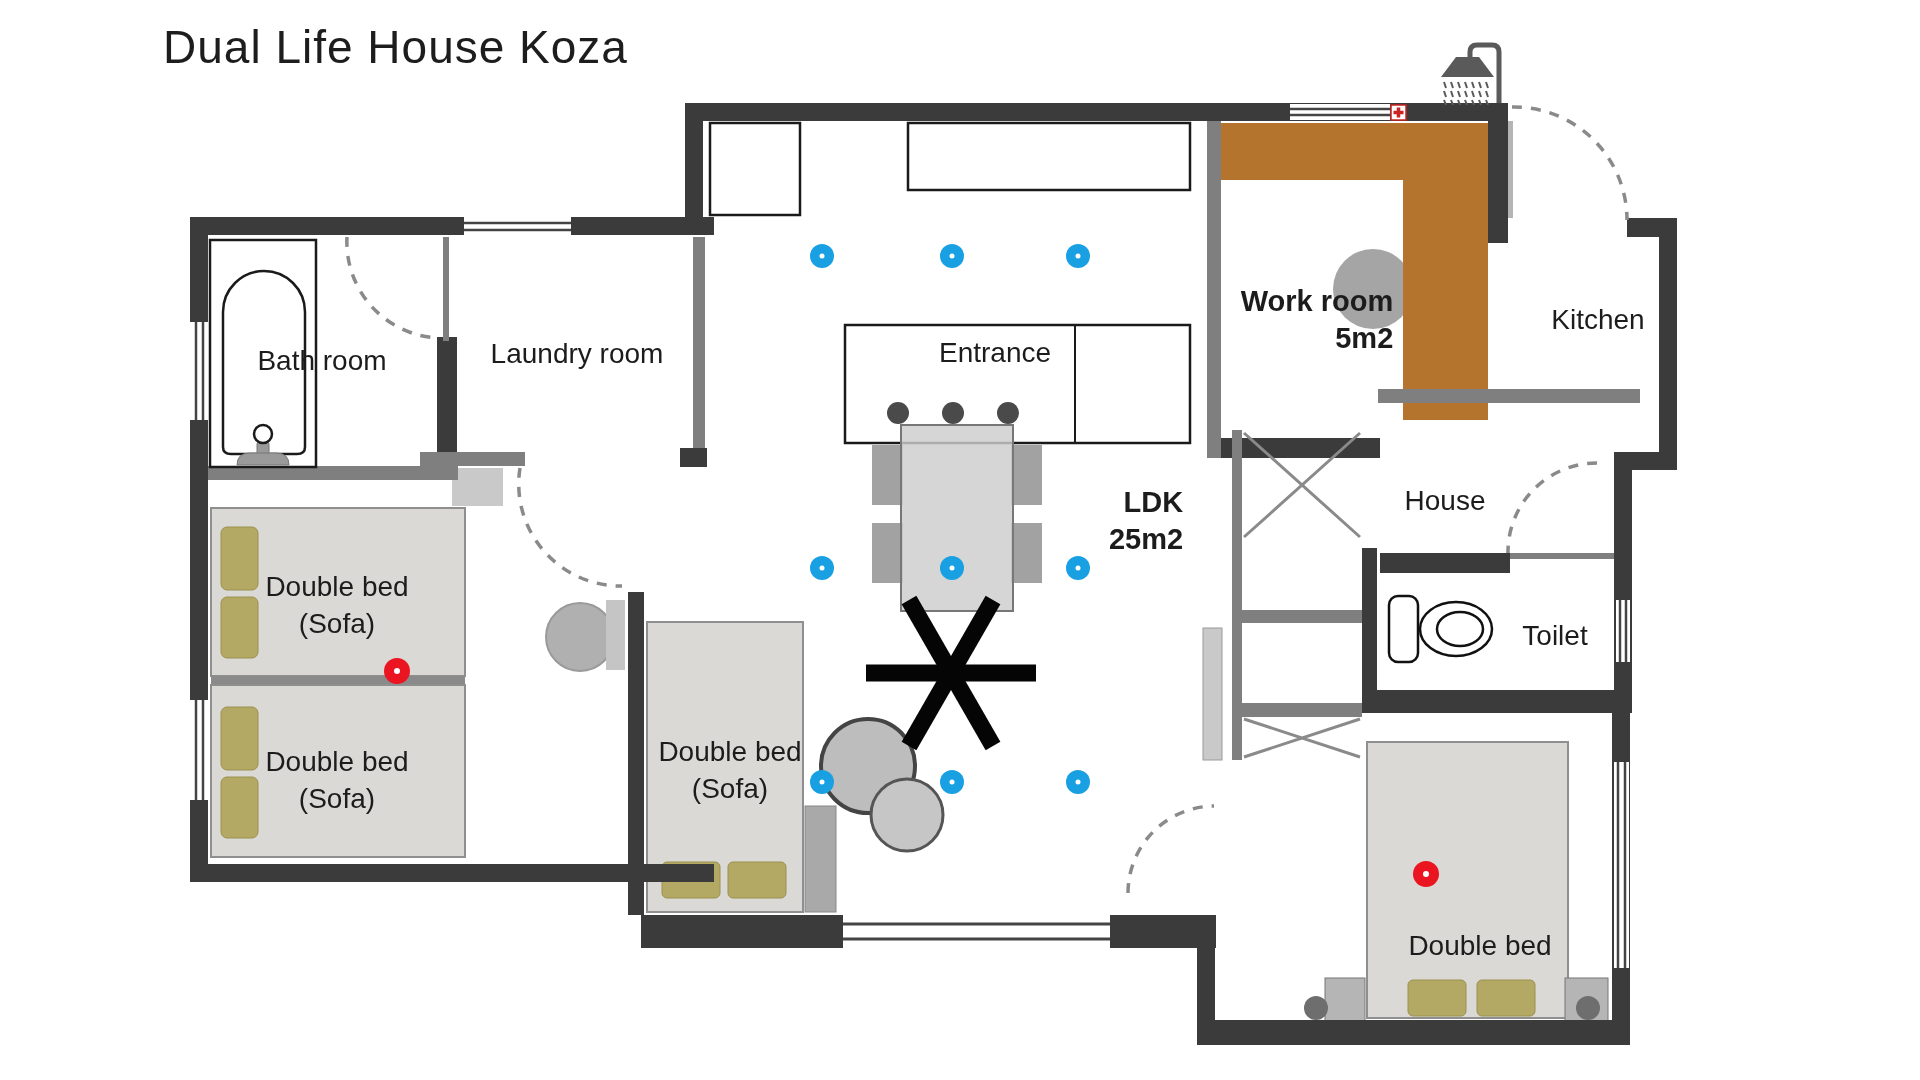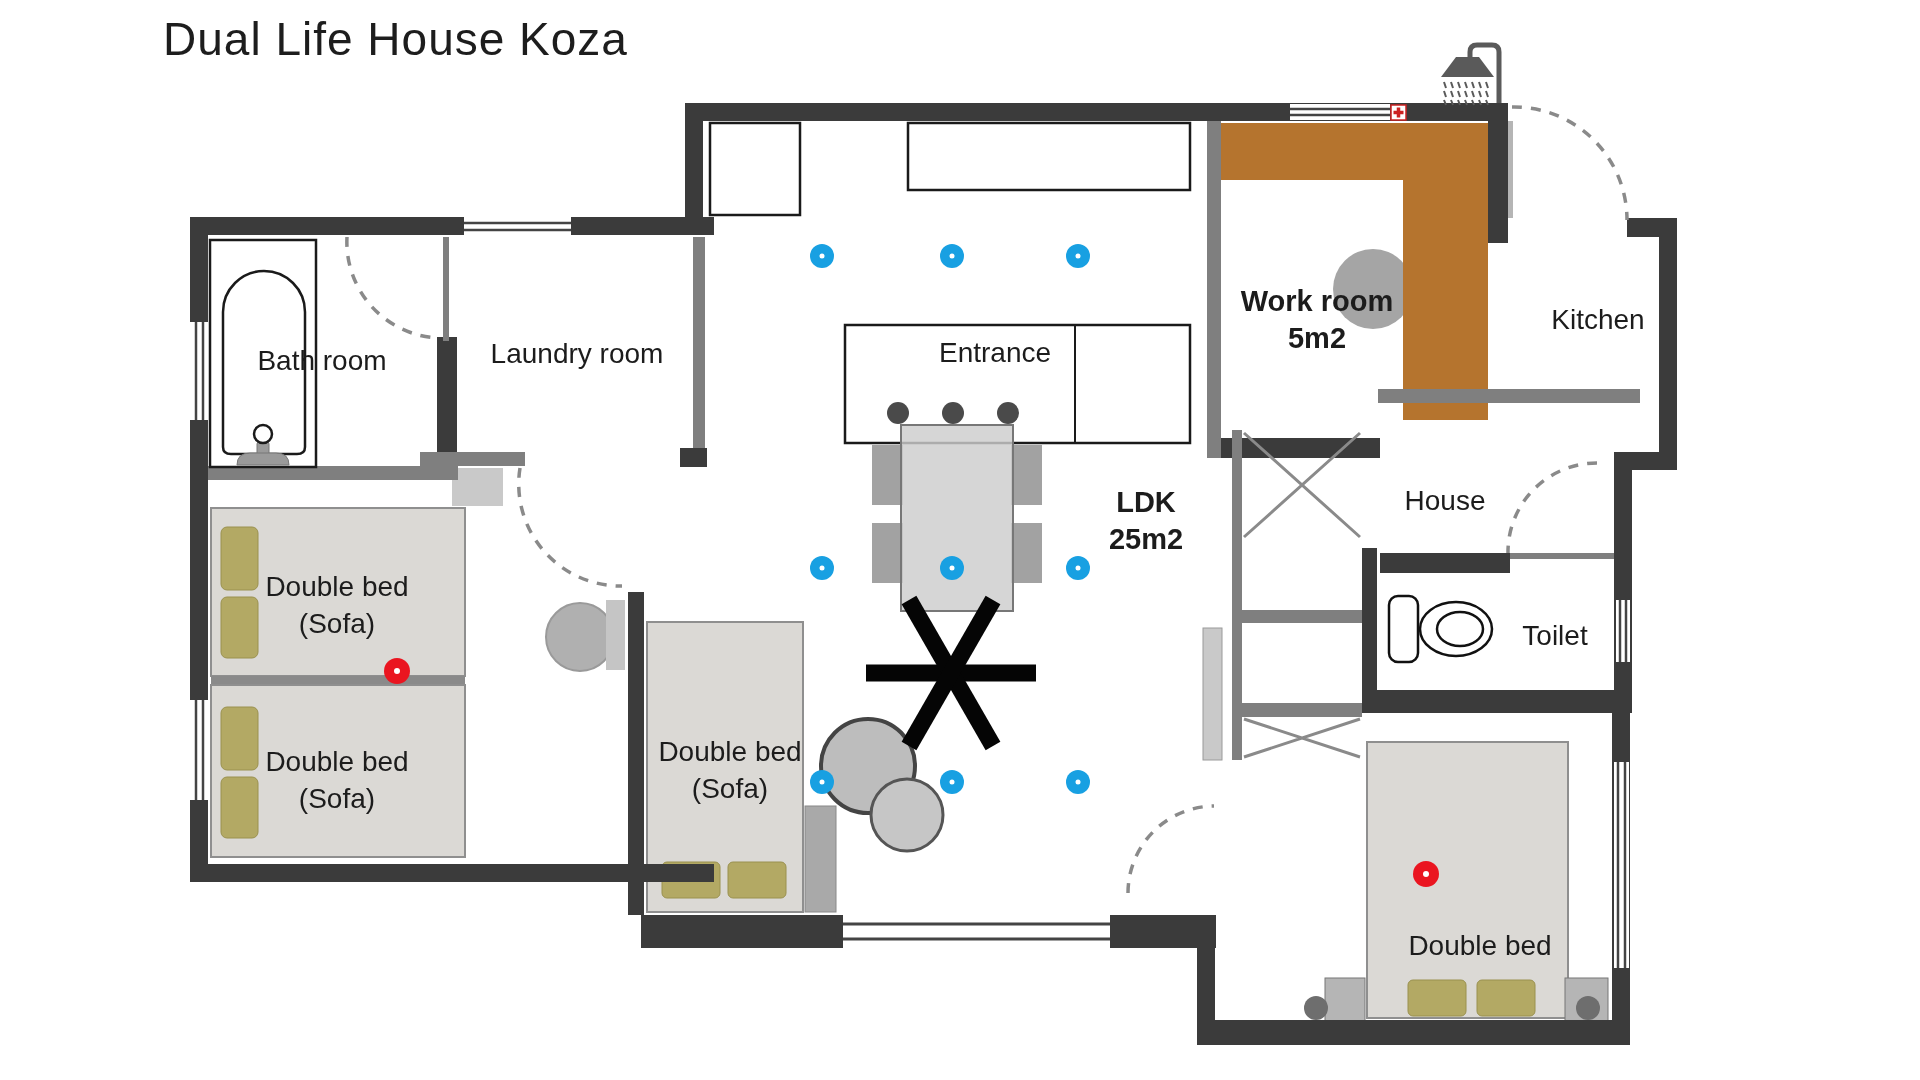--- a/index.html
+++ b/index.html
@@ -1,22 +1,22 @@
 <!DOCTYPE html>
 <html><head>
 <meta charset="utf-8">
 <style>
   html,body{margin:0;padding:0;background:#ffffff;}
   body{width:1920px;height:1080px;overflow:hidden;font-family:"Liberation Sans",sans-serif;}
   .plan-wrap{position:relative;width:1920px;height:1080px;background:#fff;}
   .plan-svg{position:absolute;left:0;top:0;}
-  .title{position:absolute;left:163px;top:12px;font-size:46px;color:#1d1d1d;letter-spacing:1px;}
+  .title{position:absolute;left:163px;top:20px;font-size:46px;color:#1d1d1d;letter-spacing:1px;}
   .lbl{position:absolute;transform:translate(-50%,-50%);text-align:center;color:#1c1c1c;
        font-size:28px;line-height:37px;white-space:nowrap;}
-  .lbl.b{font-weight:bold;font-size:29px;}
+  .lbl.b{font-weight:bold;font-size:29px;text-align:right;}
 </style>
 </head>
 <body>
 
 <div class="plan-wrap">
 
   <svg class="plan-svg" width="1920" height="1080" viewBox="0 0 1920 1080">
 
     <g>
 

